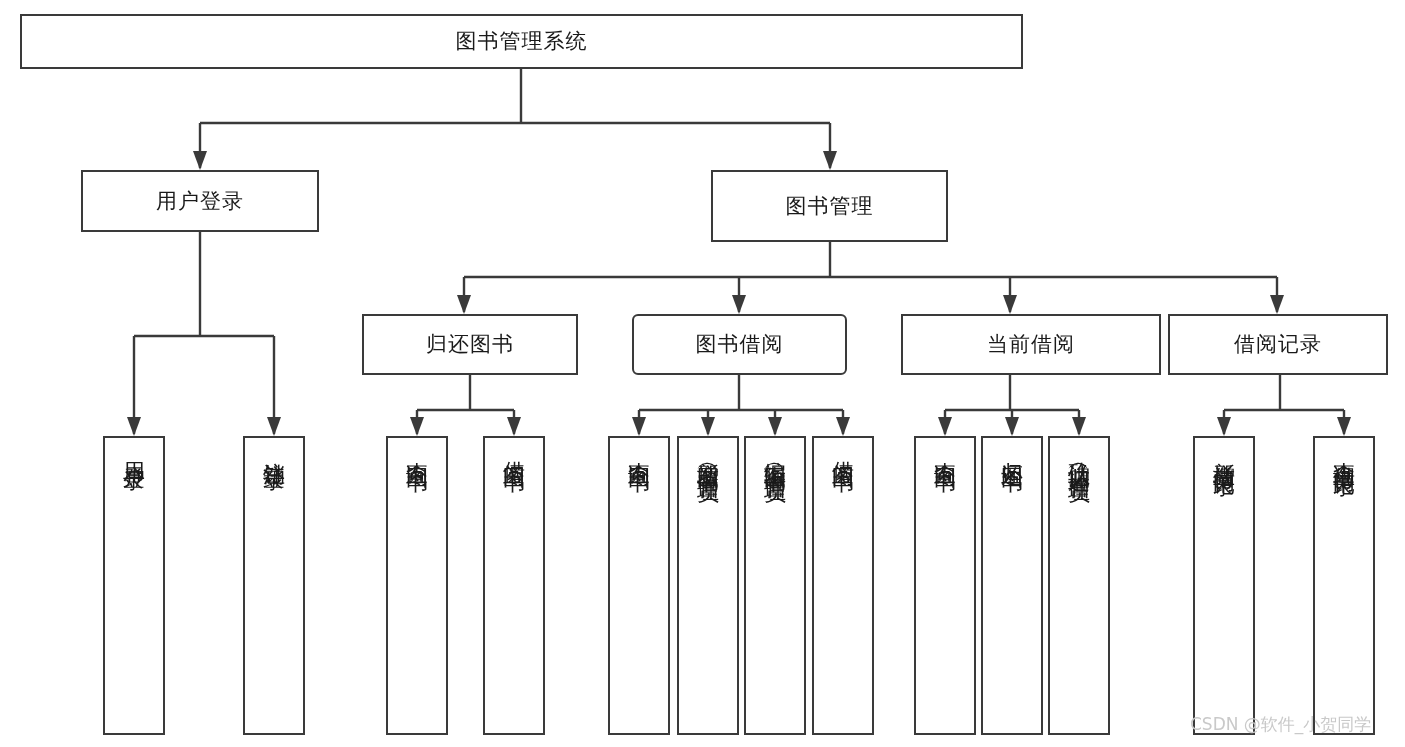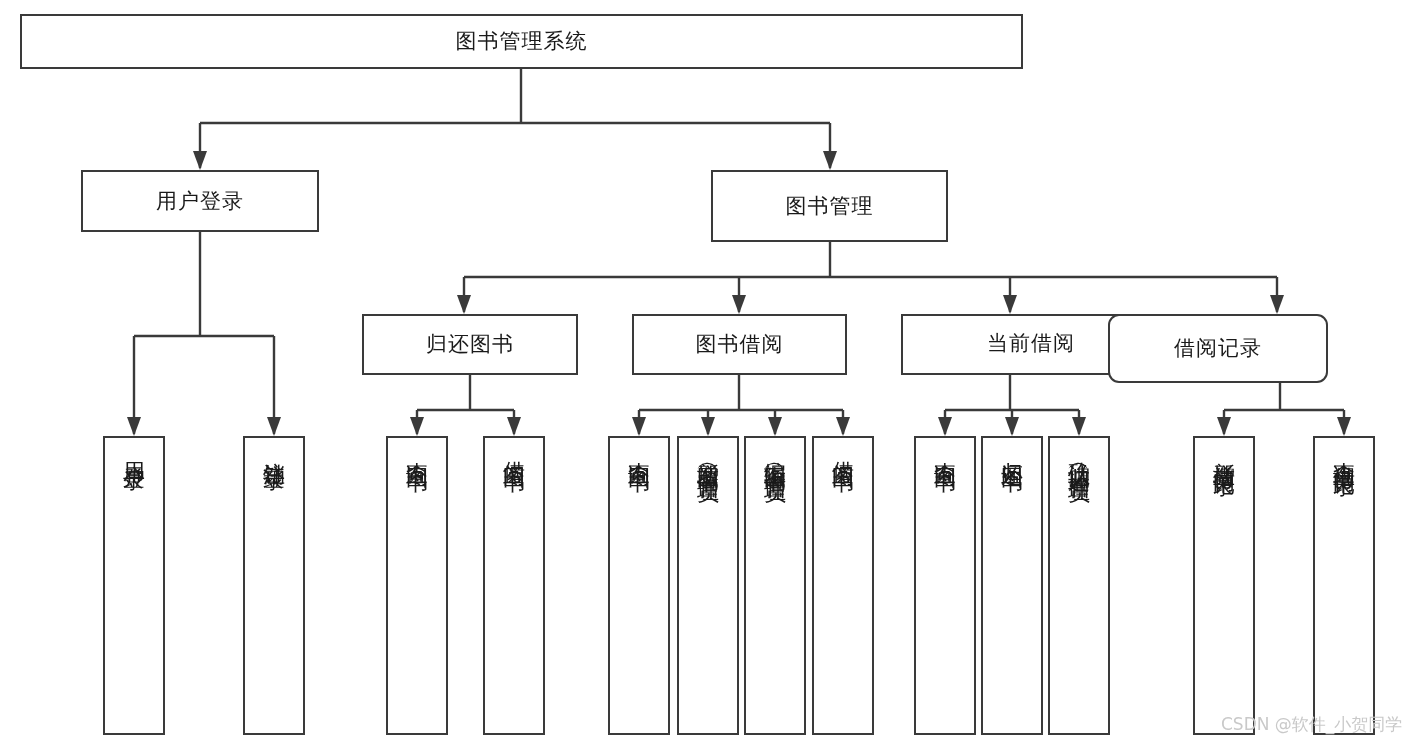--- a/index.html
+++ b/index.html
@@ -70,21 +70,20 @@
     fill: #3a3a3a;
   }
   .watermark {
     position: absolute;
     left: 1190px;
     top: 713px;
     font-size: 17px;
     color: #c9c9c9;
     white-space: nowrap;
     font-family: "DejaVu Sans", "Liberation Sans", sans-serif;
-    margin-left: 31px;
   }
 </style>
 </head>
 <body>
 
 <div id="diagram-root">
   <svg class="connectors" viewBox="0 0 1405 747" preserveAspectRatio="none">
     <g id="connector-group">
         <line x1="521" y1="69" x2="521" y2="123" class="conn-line"></line>
         <line x1="200" y1="123" x2="830" y2="123" class="conn-line"></line>
@@ -146,27 +145,27 @@
       </div>
       <div class="node-box horiz" style="left: 81px; top: 170px; width: 238px; height: 62px;">
         <span class="node-label-h">用户登录</span>
       </div>
       <div class="node-box horiz" style="left: 711px; top: 170px; width: 237px; height: 72px;">
         <span class="node-label-h">图书管理</span>
       </div>
       <div class="node-box horiz" style="left: 362px; top: 314px; width: 216px; height: 61px;">
         <span class="node-label-h">归还图书</span>
       </div>
-      <div class="node-box horiz" style="left: 632px; top: 314px; width: 215px; height: 61px;">
+      <div class="node-box horiz" style="left: 632px; top: 314px; width: 215px; height: 61px; border-radius: 6px;">
         <span class="node-label-h">图书借阅</span>
       </div>
-      <div class="node-box horiz" style="left: 901px; top: 314px; width: 260px; height: 61px; font-family: Liberation Mono, monospace;">
+      <div class="node-box horiz" style="left: 901px; top: 314px; width: 260px; height: 61px;">
         <span class="node-label-h">当前借阅</span>
       </div>
-      <div class="node-box horiz" style="left: 1108px; top: 314px; width: 220px; height: 69px; border-radius: 11px;">
+      <div class="node-box horiz" style="left: 1168px; top: 314px; width: 220px; height: 61px;">
         <span class="node-label-h">借阅记录</span>
       </div>
       <div class="node-box vert" style="left: 103px; top: 436px; width: 62px; height: 299px;">
         <span class="node-label-v">用户登录</span>
       </div>
       <div class="node-box vert" style="left: 243px; top: 436px; width: 62px; height: 299px;">
         <span class="node-label-v">注销登录</span>
       </div>
       <div class="node-box vert" style="left: 386px; top: 436px; width: 62px; height: 299px;">
         <span class="node-label-v">查询图书</span>

